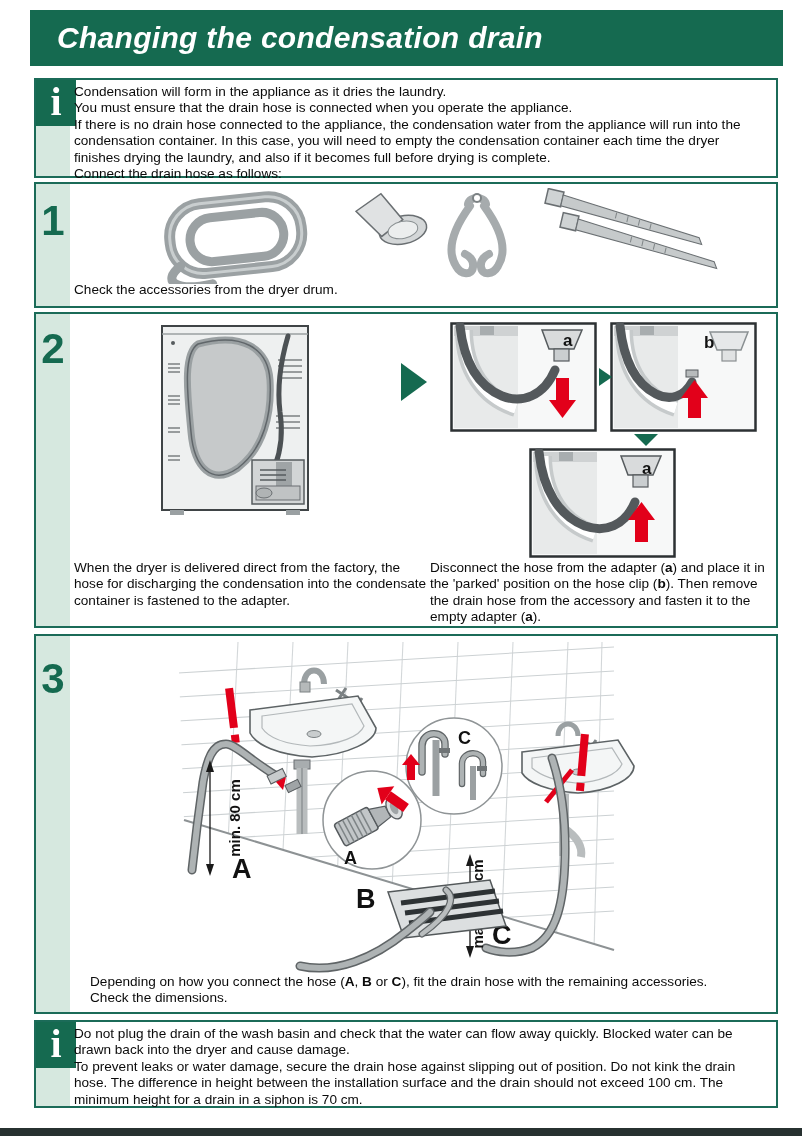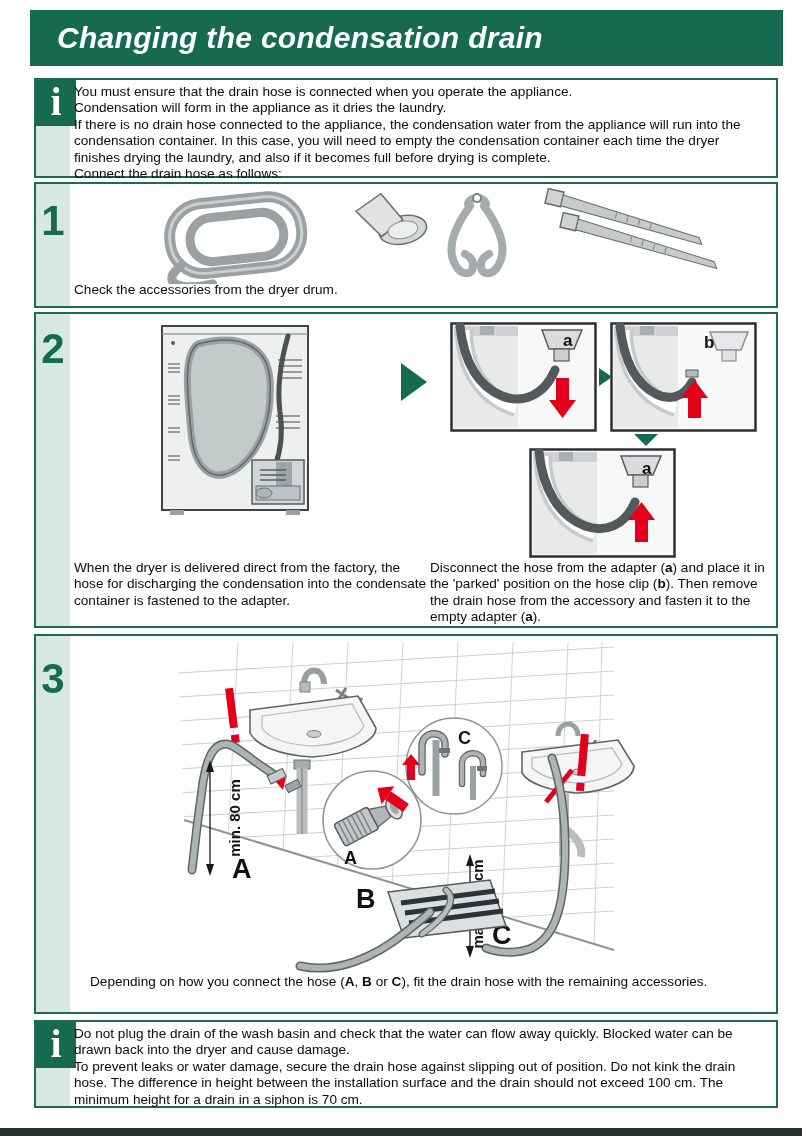--- a/index.html
+++ b/index.html
@@ -27,22 +27,22 @@
 <div class="page">
 
   <div class="header-bar">
     <span class="title">Changing the condensation drain</span>
   </div>
 
   <div class="box" style="top:78px;height:100px;">
     <div class="strip"></div>
     <div class="icon-sq"><span>i</span></div>
     <div class="btxt" style="left:38px;top:4px;right:8px;">
+      <div>Condensation will form in the appliance as it dries the laundry.</div>
       <div>You must ensure that the drain hose is connected when you operate the appliance.</div>
-      <div>Condensation will form in the appliance as it dries the laundry.</div>
       <div>If there is no drain hose connected to the appliance, the condensation water from the appliance will run into the condensation container. In this case, you will need to empty the condensation container each time the dryer finishes drying the laundry, and also if it becomes full before drying is complete.</div>
       <div>Connect the drain hose as follows:</div>
     </div>
   </div>
 
   <div class="box" style="top:182px;height:126px;">
     <div class="strip"></div>
     <div class="stepnum" style="top:16px;">1</div>
     <svg class="abs" style="left:106px;top:4px;" width="580" height="96" viewBox="0 0 580 96">
 
@@ -372,20 +372,21 @@
       <text x="204" y="266" class="svglbl" font-size="27">B</text>
 
       <g>
         <path d="M148,324 C184,332 222,316 254,290 C264,282 272,276 278,270" fill="none" stroke="#5f6466" stroke-width="9" stroke-linecap="round"></path>
         <path d="M148,324 C184,332 222,316 254,290 C264,282 272,276 278,270" fill="none" stroke="#aeb3b4" stroke-width="6" stroke-linecap="round"></path>
       </g>
     </svg>
 
     <div class="cap" style="left:54px;top:338px;width:706px;">
       <span>Depending on how you connect the hose (</span><span class="b">A</span><span>, </span><span class="b">B</span><span> or </span><span class="b">C</span><span>), fit the drain hose with the remaining accessories.</span>
+      <div>Check the dimensions.</div>
     </div>
   </div>
 
   <div class="box" style="top:1020px;height:88px;">
     <div class="strip"></div>
     <div class="icon-sq"><span>i</span></div>
     <div class="btxt" style="left:38px;top:4px;right:16px;">
       <div>Do not plug the drain of the wash basin and check that the water can flow away quickly. Blocked water can be drawn back into the dryer and cause damage.</div>
       <div>To prevent leaks or water damage, secure the drain hose against slipping out of position. Do not kink the drain hose. The difference in height between the installation surface and the drain should not exceed 100 cm. The minimum height for a drain in a siphon is 70 cm.</div>
     </div>

